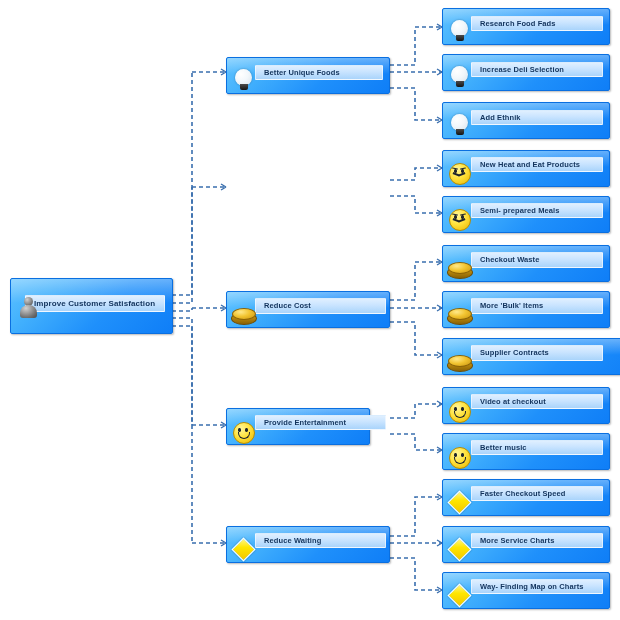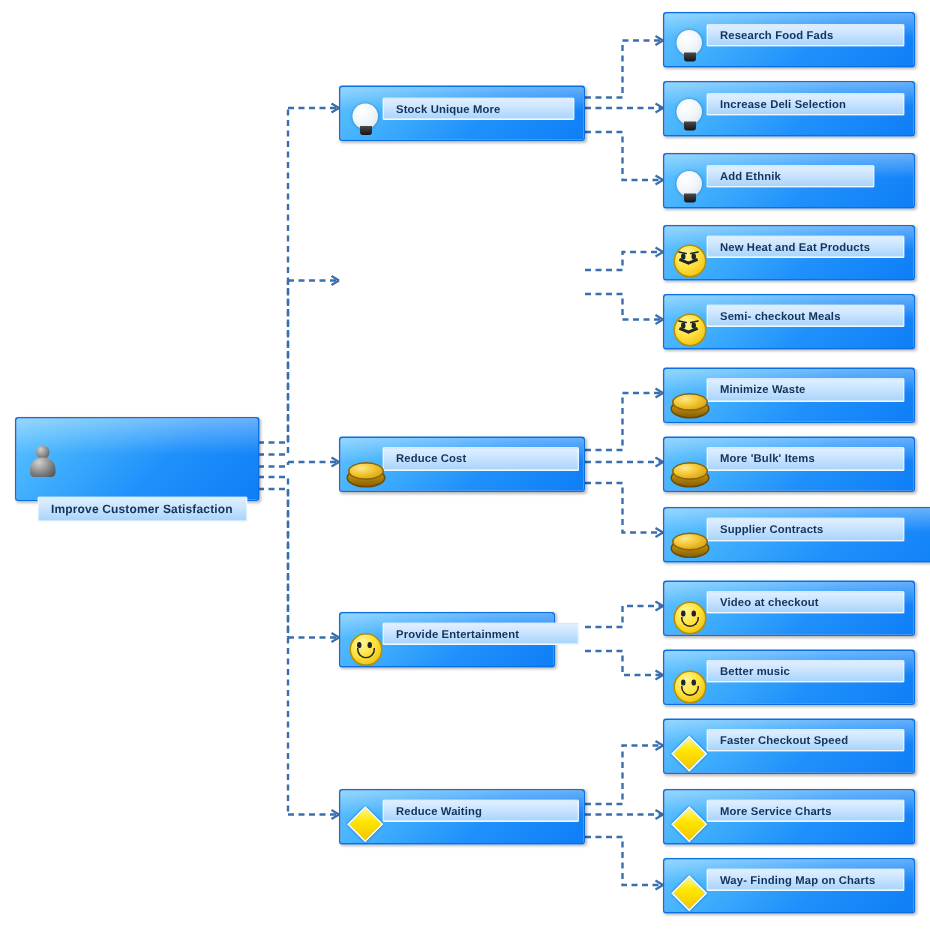--- a/index.html
+++ b/index.html
@@ -180,33 +180,33 @@
       <path d="M442,404 l-5,-3 M442,404 l-5,3"></path>
       <path d="M442,450 l-5,-3 M442,450 l-5,3"></path>
       <path d="M442,497 l-5,-3 M442,497 l-5,3"></path>
       <path d="M442,543 l-5,-3 M442,543 l-5,3"></path>
       <path d="M442,590 l-5,-3 M442,590 l-5,3"></path>
     </g>
   </svg>
 
   <div class="node root" style="left:10px;top:278px;width:163px;height:56px;">
     <div class="glass"></div>
-    <div class="plate" style="left:14px;top:16px;width:140px;height:17px;margin-top:36px;">
+    <div class="plate" style="left:14px;top:16px;width:140px;height:17px;">
       <span class="txt">Improve Customer Satisfaction</span>
     </div>
     <div class="ico" style="left:8px;top:18px;width:20px;height:22px;">
       <div class="p-head"></div>
         <div class="p-body"></div>
     </div>
   </div>
 
   <div class="node" style="left:226px;top:57px;width:164px;height:37px;">
     <div class="glass"></div>
     <div class="plate" style="left:28px;top:7px;width:128px;height:15px;">
-      <span class="txt">Stock Unique More</span>
+      <span class="txt">Better Unique Foods</span>
     </div>
     <div class="ico" style="left:6px;top:11px;width:21px;height:22px;">
       <div class="bulb-glass"></div>
         <div class="bulb-base"></div>
     </div>
   </div>
 
   <div class="node" style="left:442px;top:8px;width:168px;height:37px;">
     <div class="glass"></div>
     <div class="plate" style="left:28px;top:7px;width:132px;height:15px;">
@@ -224,21 +224,21 @@
       <span class="txt">Increase Deli Selection</span>
     </div>
     <div class="ico" style="left:6px;top:11px;width:21px;height:22px;">
       <div class="bulb-glass"></div>
         <div class="bulb-base"></div>
     </div>
   </div>
 
   <div class="node" style="left:442px;top:102px;width:168px;height:37px;">
     <div class="glass"></div>
-    <div class="plate" style="left:28px;top:7px;width:112px;height:15px;">
+    <div class="plate" style="left:28px;top:7px;width:132px;height:15px;">
       <span class="txt">Add Ethnik</span>
     </div>
     <div class="ico" style="left:6px;top:11px;width:21px;height:22px;">
       <div class="bulb-glass"></div>
         <div class="bulb-base"></div>
     </div>
   </div>
 
 
   <div class="node" style="left:442px;top:150px;width:168px;height:37px;">
@@ -252,21 +252,21 @@
         <div class="eye r"></div>
       <div class="brow l"></div>
         <div class="brow r"></div>
       <div class="mouth vee"></div>
     </div>
   </div>
 
   <div class="node" style="left:442px;top:196px;width:168px;height:37px;">
     <div class="glass"></div>
     <div class="plate" style="left:28px;top:6px;width:132px;height:15px;">
-      <span class="txt">Semi- checkout Meals</span>
+      <span class="txt">Semi- prepared Meals</span>
     </div>
     <div class="ico" style="left:6px;top:12px;width:20px;height:20px;">
       <div class="face"></div>
       <div class="eye l"></div>
         <div class="eye r"></div>
       <div class="brow l"></div>
         <div class="brow r"></div>
       <div class="mouth vee"></div>
     </div>
   </div>
@@ -278,21 +278,21 @@
     </div>
     <div class="ico" style="left:4px;top:14px;width:26px;height:19px;">
       <div class="coin-b"></div>
         <div class="coin-t"></div>
     </div>
   </div>
 
   <div class="node" style="left:442px;top:245px;width:168px;height:37px;">
     <div class="glass"></div>
     <div class="plate" style="left:28px;top:6px;width:132px;height:16px;">
-      <span class="txt">Minimize Waste</span>
+      <span class="txt">Checkout Waste</span>
     </div>
     <div class="ico" style="left:4px;top:14px;width:26px;height:19px;">
       <div class="coin-b"></div>
         <div class="coin-t"></div>
     </div>
   </div>
 
   <div class="node" style="left:442px;top:291px;width:168px;height:37px;">
     <div class="glass"></div>
     <div class="plate" style="left:28px;top:6px;width:132px;height:16px;">

